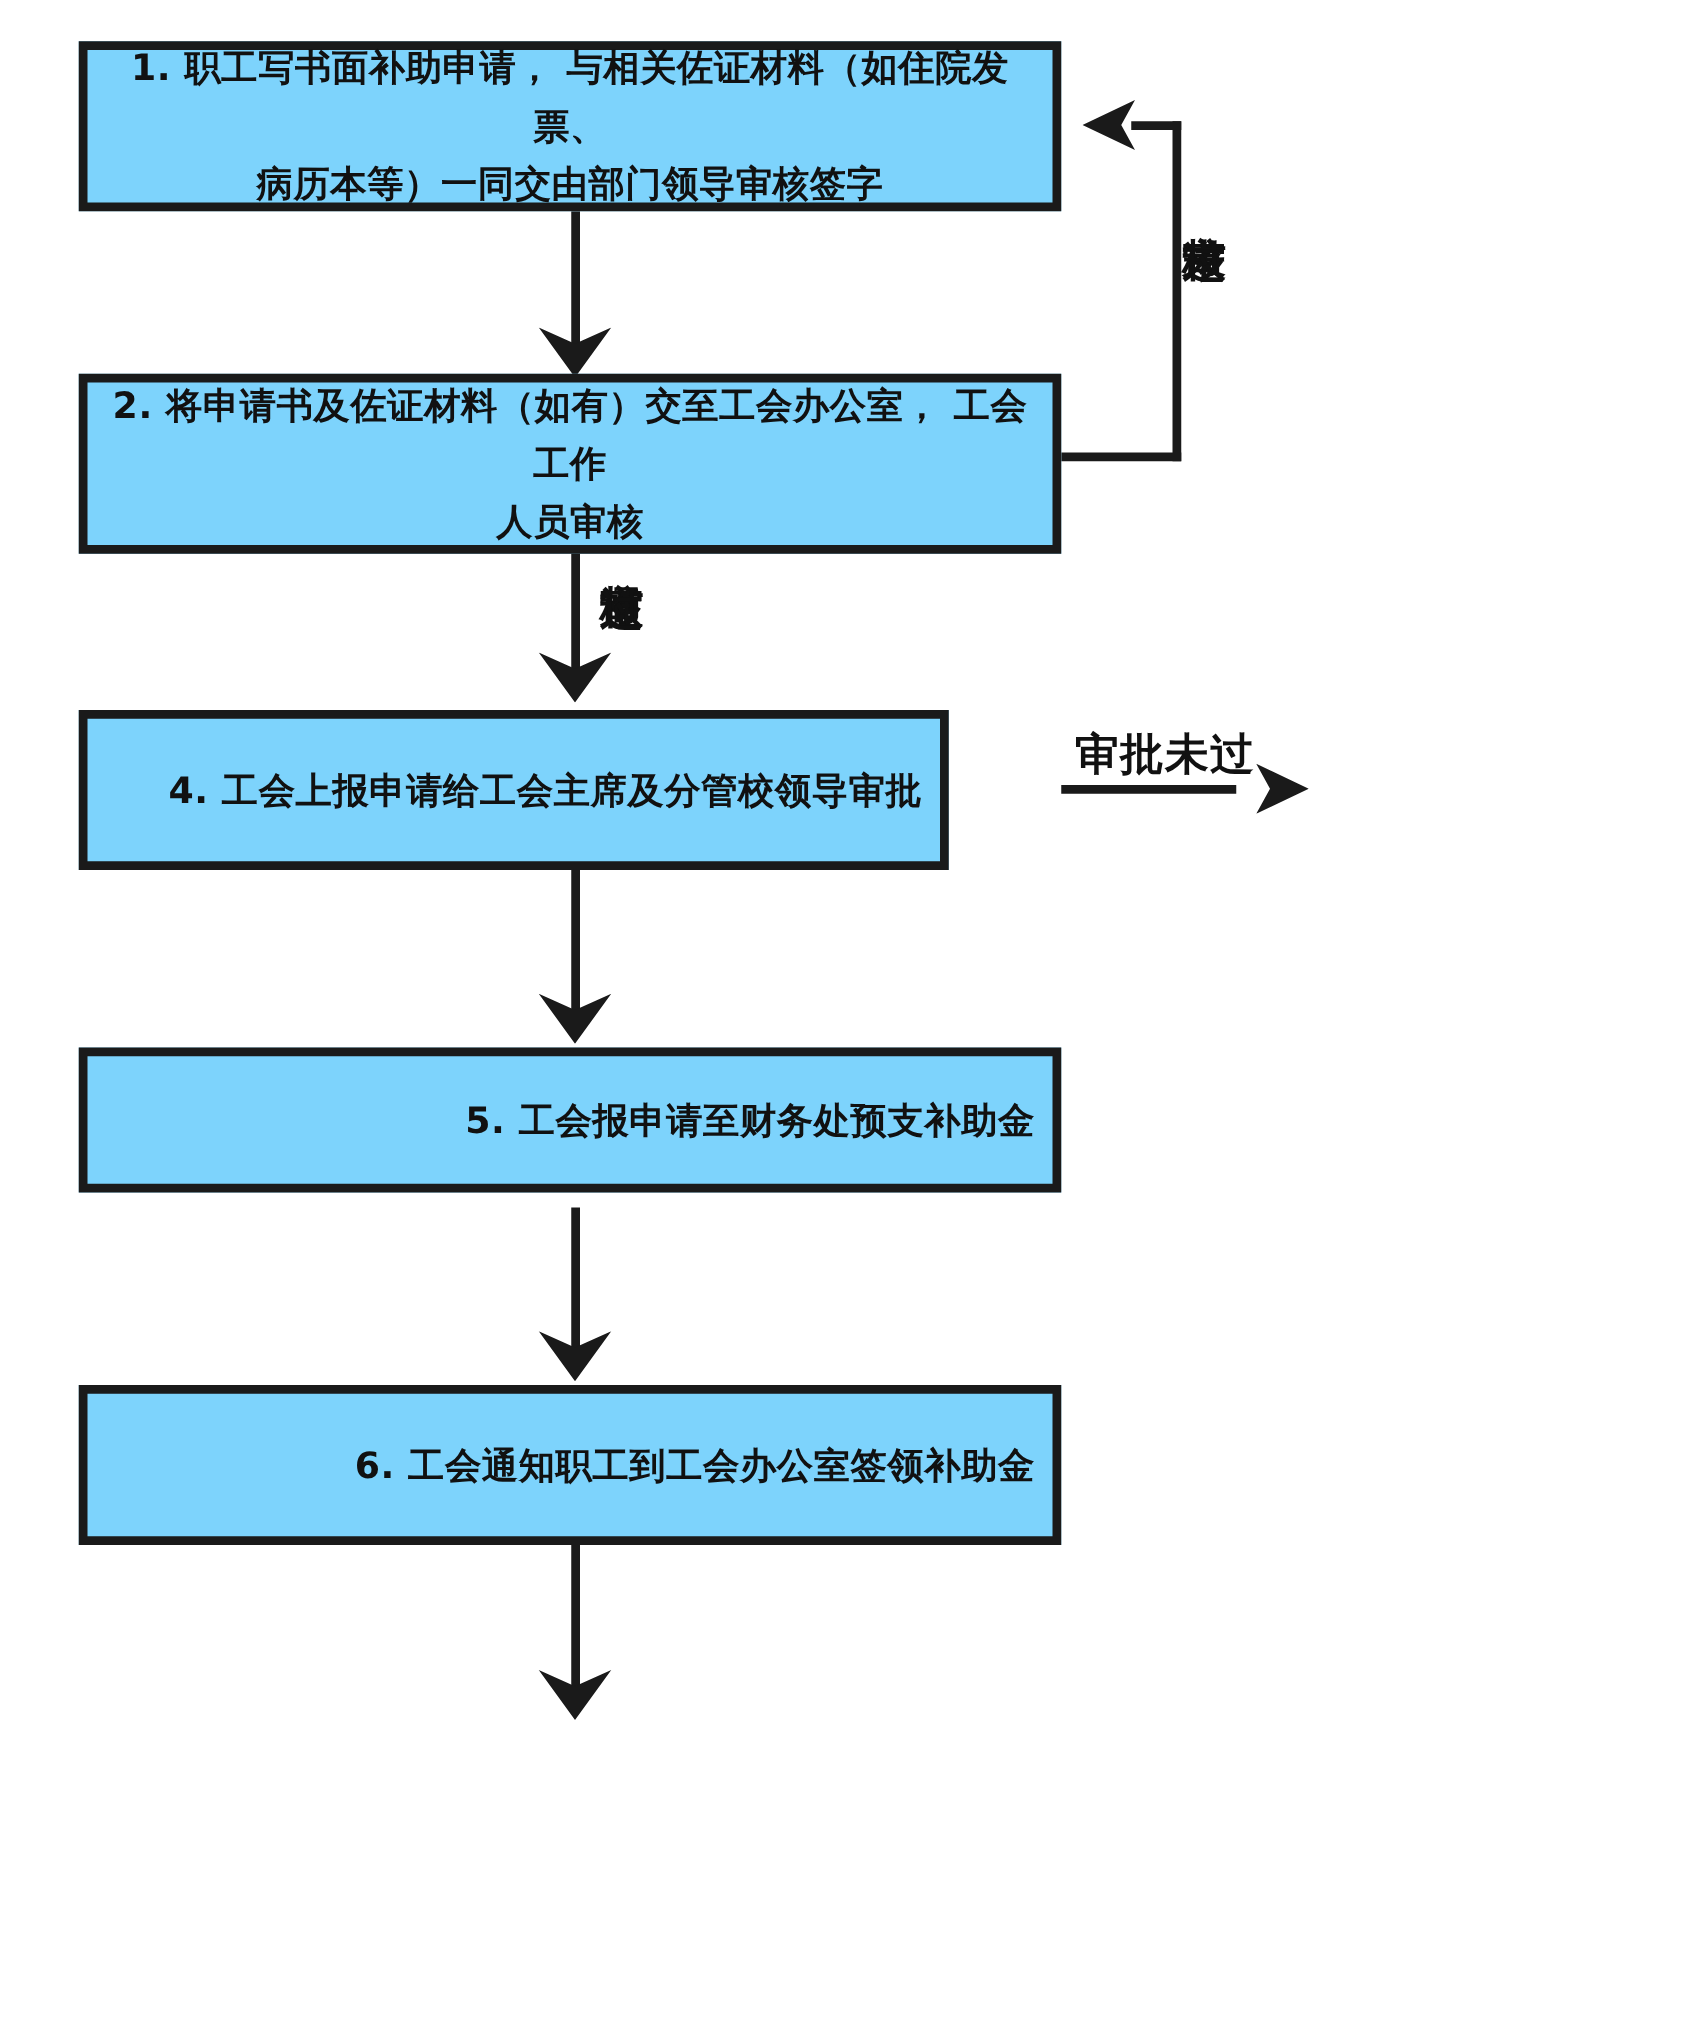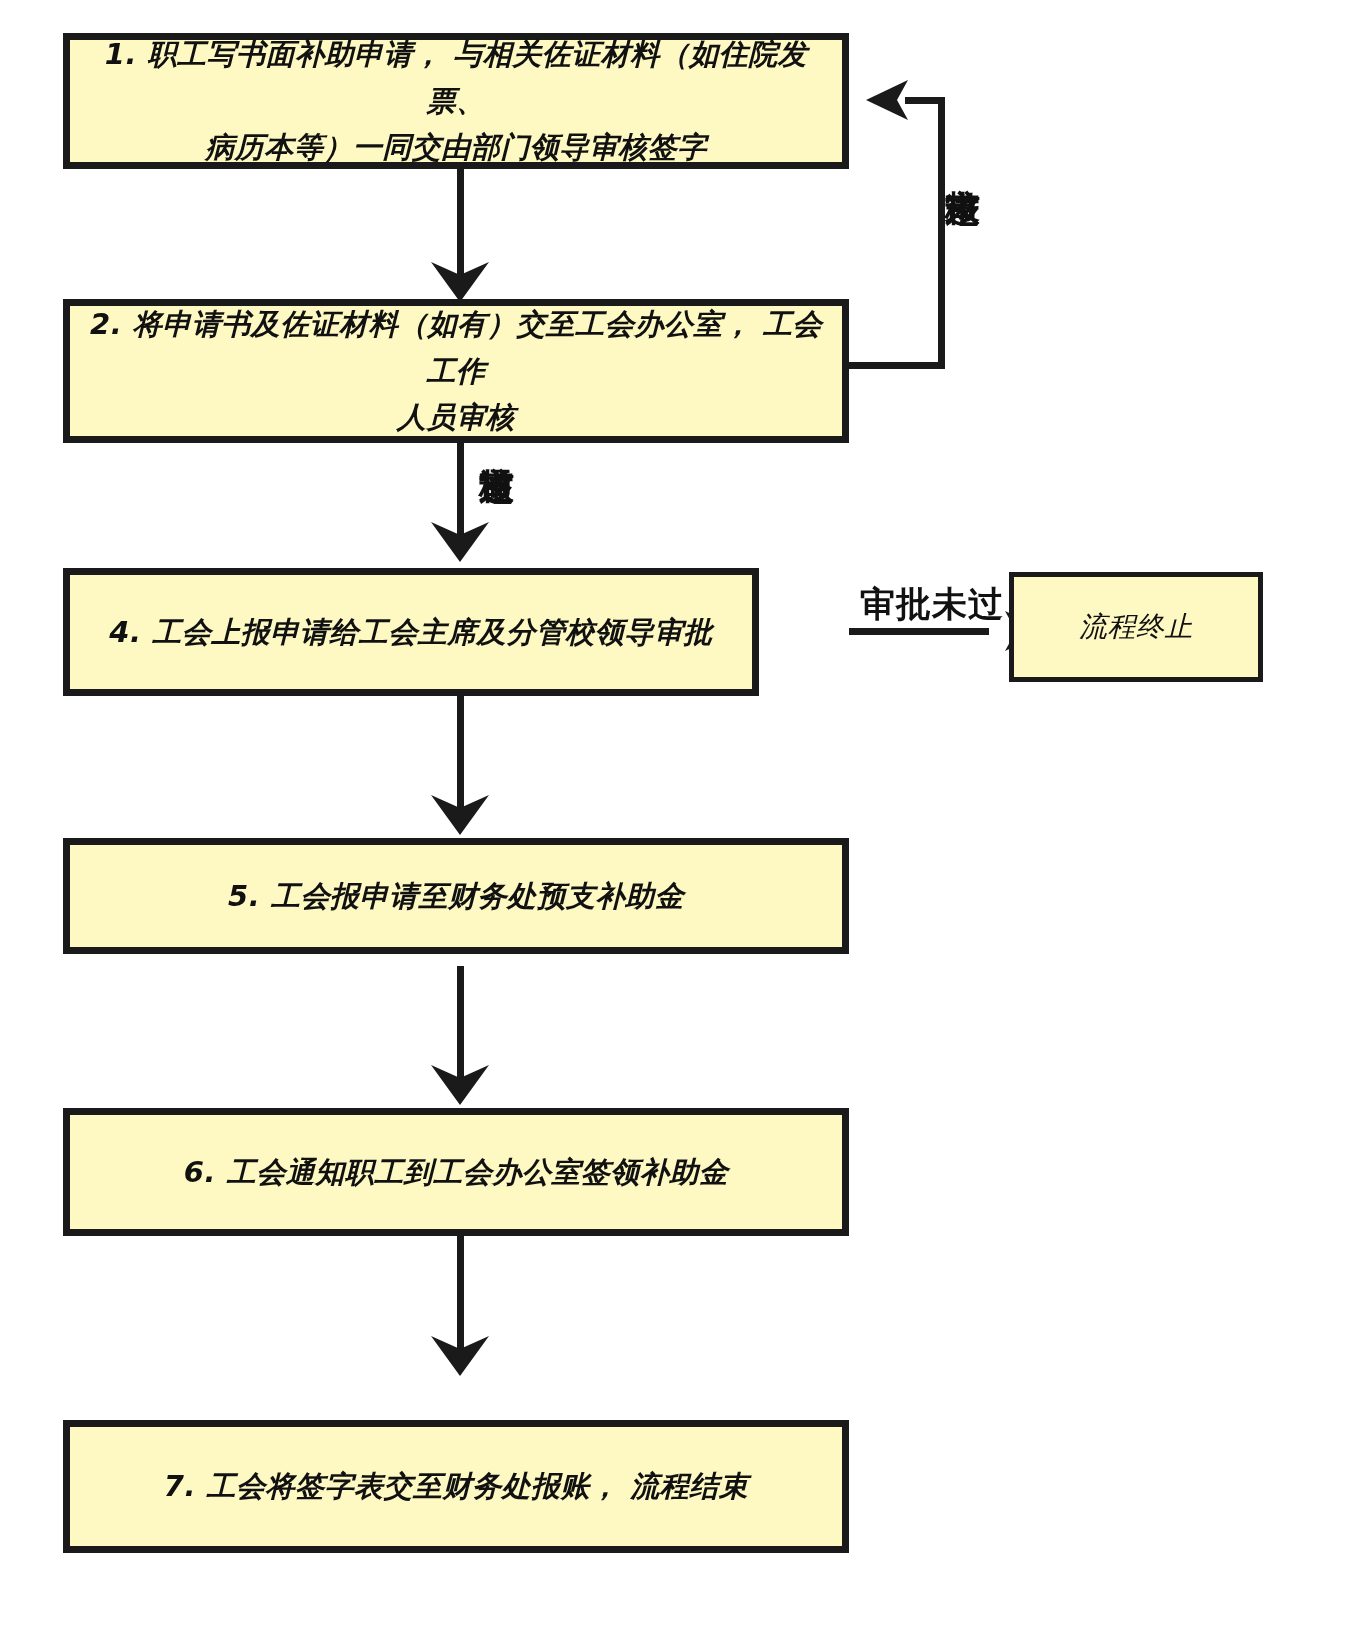--- a/index.html
+++ b/index.html
@@ -15,27 +15,26 @@
     width: 1355px;
     height: 1627px;
     background: #ffffff;
     overflow: hidden;
   }
   
   .node {
     position: absolute;
     box-sizing: border-box;
     border: 7px solid #1a1a1a;
-    background: #fef9c3;
+    background: #7dd3fc;
     display: flex;
     align-items: center;
-    justify-content: center;
+    justify-content: flex-end;
     text-align: center;
     z-index: 3;
-    font-style: italic;
   }
   .node .node-text {
     font-size: 29px;
     line-height: 1.62;
     color: #111111;
     font-weight: 700;
     letter-spacing: 0.5px;
     padding: 0 14px;
     white-space: pre-line;
   }
@@ -137,23 +136,20 @@
   </div>
 
   <div class="hline" style="left:849px; top:628px; width:140px;"></div>
   <div class="arrow-right" style="left:961px; top:611px;">
     <svg width="86" height="40" viewBox="0 0 86 40">
       <path d="M86 20 L44 0 L55 20 L44 40 Z" fill="#1a1a1a"></path>
     </svg>
   </div>
   <div class="elabel horizontal" style="left:860px; top:585px;">审批未过</div>
 
-  <div class="node terminal" style="left:1009px; top:572px; width:254px; height:110px;">
-    <span class="node-text">流程终止</span>
-  </div>
 
   <div class="vline" style="left:457px; top:696px; height:122px;"></div>
   <div class="arrow-down" style="left:429px; top:795px;">
     <svg width="62" height="40" viewBox="0 0 62 40">
       <path d="M31 40 L2 0 L31 13 L60 0 Z" fill="#1a1a1a"></path>
     </svg>
   </div>
 
   <div class="node" style="left:63px; top:838px; width:786px; height:116px;">
     <span class="node-text">5. 工会报申请至财务处预支补助金</span>
@@ -170,17 +166,14 @@
     <span class="node-text">6. 工会通知职工到工会办公室签领补助金</span>
   </div>
 
   <div class="vline" style="left:457px; top:1236px; height:122px;"></div>
   <div class="arrow-down" style="left:429px; top:1336px;">
     <svg width="62" height="40" viewBox="0 0 62 40">
       <path d="M31 40 L2 0 L31 13 L60 0 Z" fill="#1a1a1a"></path>
     </svg>
   </div>
 
-  <div class="node" style="left:63px; top:1420px; width:786px; height:133px;">
-    <span class="node-text">7. 工会将签字表交至财务处报账，  流程结束</span>
-  </div>
 
 </div>
 
 </body></html>

